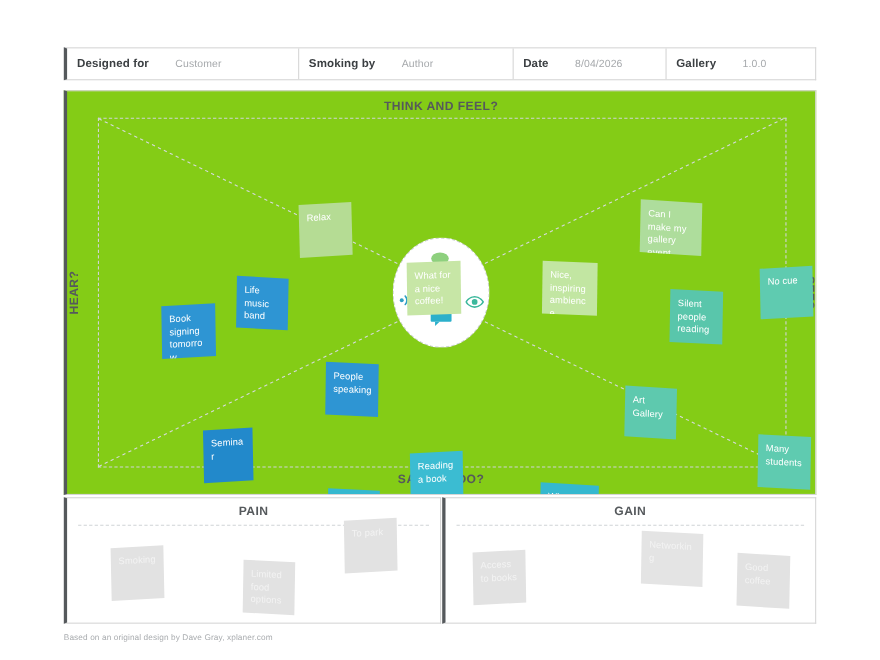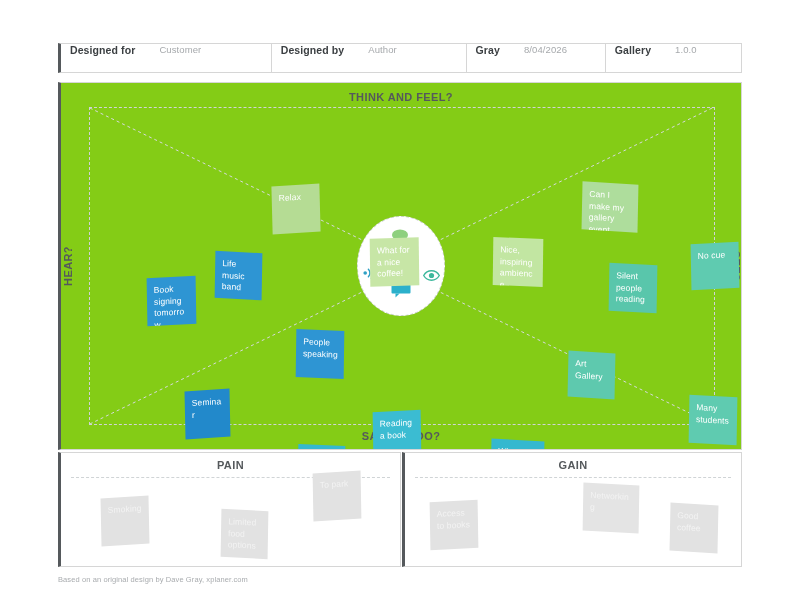--- a/index.html
+++ b/index.html
@@ -21,21 +21,21 @@
     position: absolute;
     left: 58px; top: 43px;
     width: 684px; height: 30px;
     border: 1px solid #d6d6d6;
     border-left: 3px solid #55595c;
     display: flex;
     background: #fff;
   }
   .meta-cell {
     display: flex;
-    align-items: flex-start;
+    align-items: center;
     height: 100%;
     padding-left: 9px;
     border-right: 1px solid #d6d6d6;
     white-space: nowrap;
     overflow: hidden;
   }
   .meta-cell:last-child { border-right: none; }
   .meta-cell.c1 { width: 212px; }
   .meta-cell.c2 { width: 196px; }
   .meta-cell.c3 { width: 140px; }
@@ -196,25 +196,25 @@
 <body>
 
 <div id="canvas">
 
   <div class="meta-row">
     <div class="meta-cell c1">
       <span class="meta-label">Designed for</span>
       <span class="meta-value">Customer</span>
     </div>
     <div class="meta-cell c2">
-      <span class="meta-label">Designed by</span>
+      <span class="meta-label">Smoking by</span>
       <span class="meta-value">Author</span>
     </div>
     <div class="meta-cell c3">
-      <span class="meta-label">Gray</span>
+      <span class="meta-label">Date</span>
       <span class="meta-value">8/04/2026</span>
     </div>
     <div class="meta-cell c4">
       <span class="meta-label">Gallery</span>
       <span class="meta-value">1.0.0</span>
     </div>
   </div>
 
   <div class="map-panel">
 

